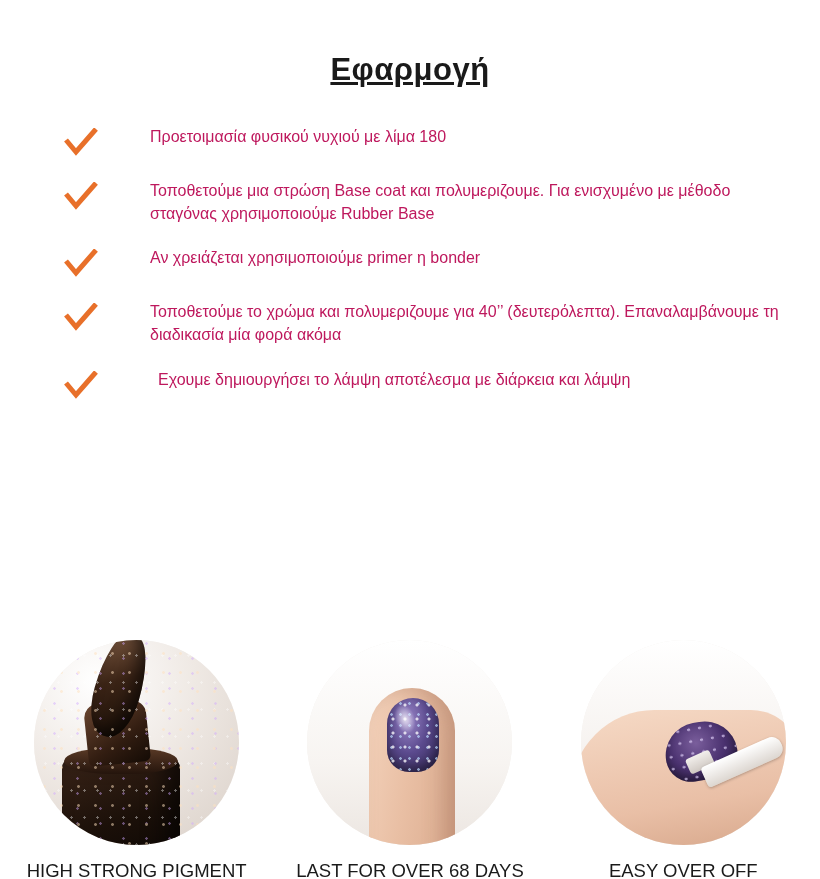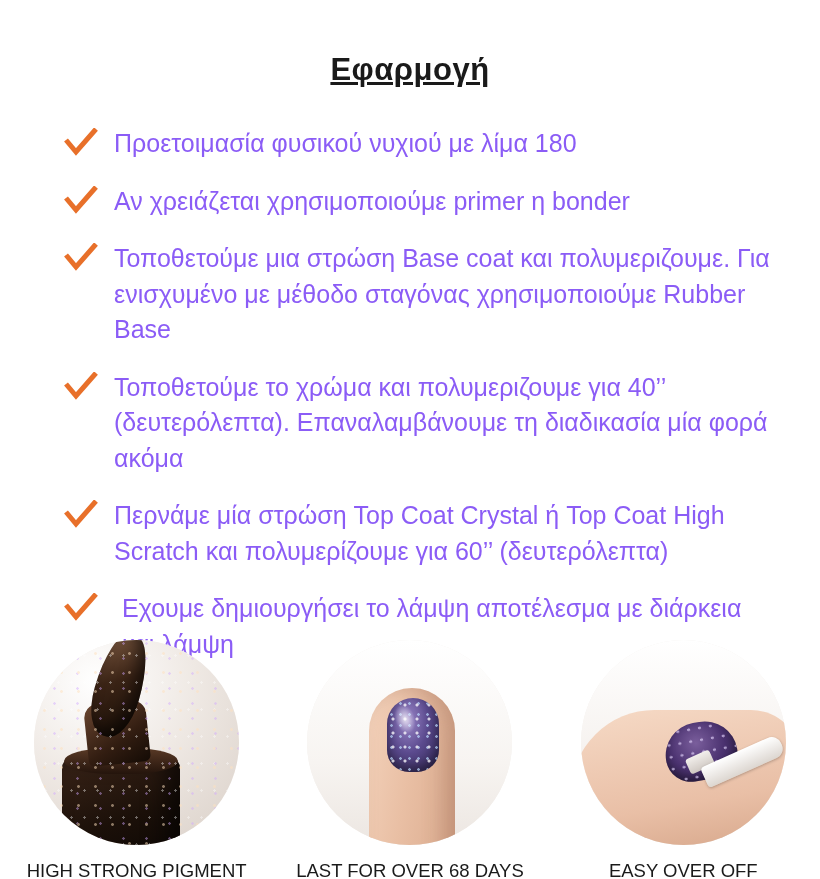--- a/index.html
+++ b/index.html
@@ -45,23 +45,24 @@
   }
   .check-icon {
     flex: 0 0 auto;
     width: 34px;
     height: 30px;
     margin-right: 16px;
     margin-top: 2px;
   }
   .check-icon svg { display: block; }
   .bullet-text {
-    font-size: 25px;
+    font-size: 16px;
     line-height: 1.42;
-    color: #8b5cf6;
+    color: #be185d;
+    margin-left: 36px;
   }
   .item-indent .bullet-text { padding-left: 8px; }
 
   .photos {
     position: absolute;
     left: 0;
     top: 588px;
     width: 820px;
     display: flex;
     justify-content: space-around;
@@ -214,49 +215,41 @@
       </span>
       <span class="bullet-text">Προετοιμασία φυσικού νυχιού με λίμα 180</span>
     </li>
 
     <li class="bullet-item">
       <span class="check-icon">
         <svg width="34" height="30" viewBox="0 0 34 30" aria-hidden="true">
           <path d="M2 12 L12 24 L32 1" fill="none" stroke="#E8702A" stroke-width="5" stroke-linecap="butt" stroke-linejoin="miter"></path>
         </svg>
       </span>
+      <span class="bullet-text">Τοποθετούμε μια στρώση Base coat και πολυμεριζουμε. Για ενισχυμένο με μέθοδο σταγόνας χρησιμοποιούμε Rubber Base</span>
+    </li>
+
+    <li class="bullet-item">
+      <span class="check-icon">
+        <svg width="34" height="30" viewBox="0 0 34 30" aria-hidden="true">
+          <path d="M2 12 L12 24 L32 1" fill="none" stroke="#E8702A" stroke-width="5" stroke-linecap="butt" stroke-linejoin="miter"></path>
+        </svg>
+      </span>
       <span class="bullet-text">Αν χρειάζεται χρησιμοποιούμε primer η bonder</span>
     </li>
 
     <li class="bullet-item">
       <span class="check-icon">
         <svg width="34" height="30" viewBox="0 0 34 30" aria-hidden="true">
           <path d="M2 12 L12 24 L32 1" fill="none" stroke="#E8702A" stroke-width="5" stroke-linecap="butt" stroke-linejoin="miter"></path>
         </svg>
       </span>
-      <span class="bullet-text">Τοποθετούμε μια στρώση Base coat και πολυμεριζουμε. Για ενισχυμένο με μέθοδο σταγόνας χρησιμοποιούμε Rubber Base</span>
-    </li>
-
-    <li class="bullet-item">
-      <span class="check-icon">
-        <svg width="34" height="30" viewBox="0 0 34 30" aria-hidden="true">
-          <path d="M2 12 L12 24 L32 1" fill="none" stroke="#E8702A" stroke-width="5" stroke-linecap="butt" stroke-linejoin="miter"></path>
-        </svg>
-      </span>
       <span class="bullet-text">Τοποθετούμε το χρώμα και πολυμεριζουμε για 40’’ (δευτερόλεπτα). Επαναλαμβάνουμε τη διαδικασία μία φορά ακόμα</span>
     </li>
 
-    <li class="bullet-item">
-      <span class="check-icon">
-        <svg width="34" height="30" viewBox="0 0 34 30" aria-hidden="true">
-          <path d="M2 12 L12 24 L32 1" fill="none" stroke="#E8702A" stroke-width="5" stroke-linecap="butt" stroke-linejoin="miter"></path>
-        </svg>
-      </span>
-      <span class="bullet-text">Περνάμε μία στρώση Top Coat Crystal ή Top Coat High Scratch και πολυμερίζουμε για 60’’ (δευτερόλεπτα)</span>
-    </li>
 
     <li class="bullet-item item-indent">
       <span class="check-icon">
         <svg width="34" height="30" viewBox="0 0 34 30" aria-hidden="true">
           <path d="M2 12 L12 24 L32 1" fill="none" stroke="#E8702A" stroke-width="5" stroke-linecap="butt" stroke-linejoin="miter"></path>
         </svg>
       </span>
       <span class="bullet-text">Εχουμε δημιουργήσει το λάμψη αποτέλεσμα με διάρκεια και λάμψη</span>
     </li>
 

